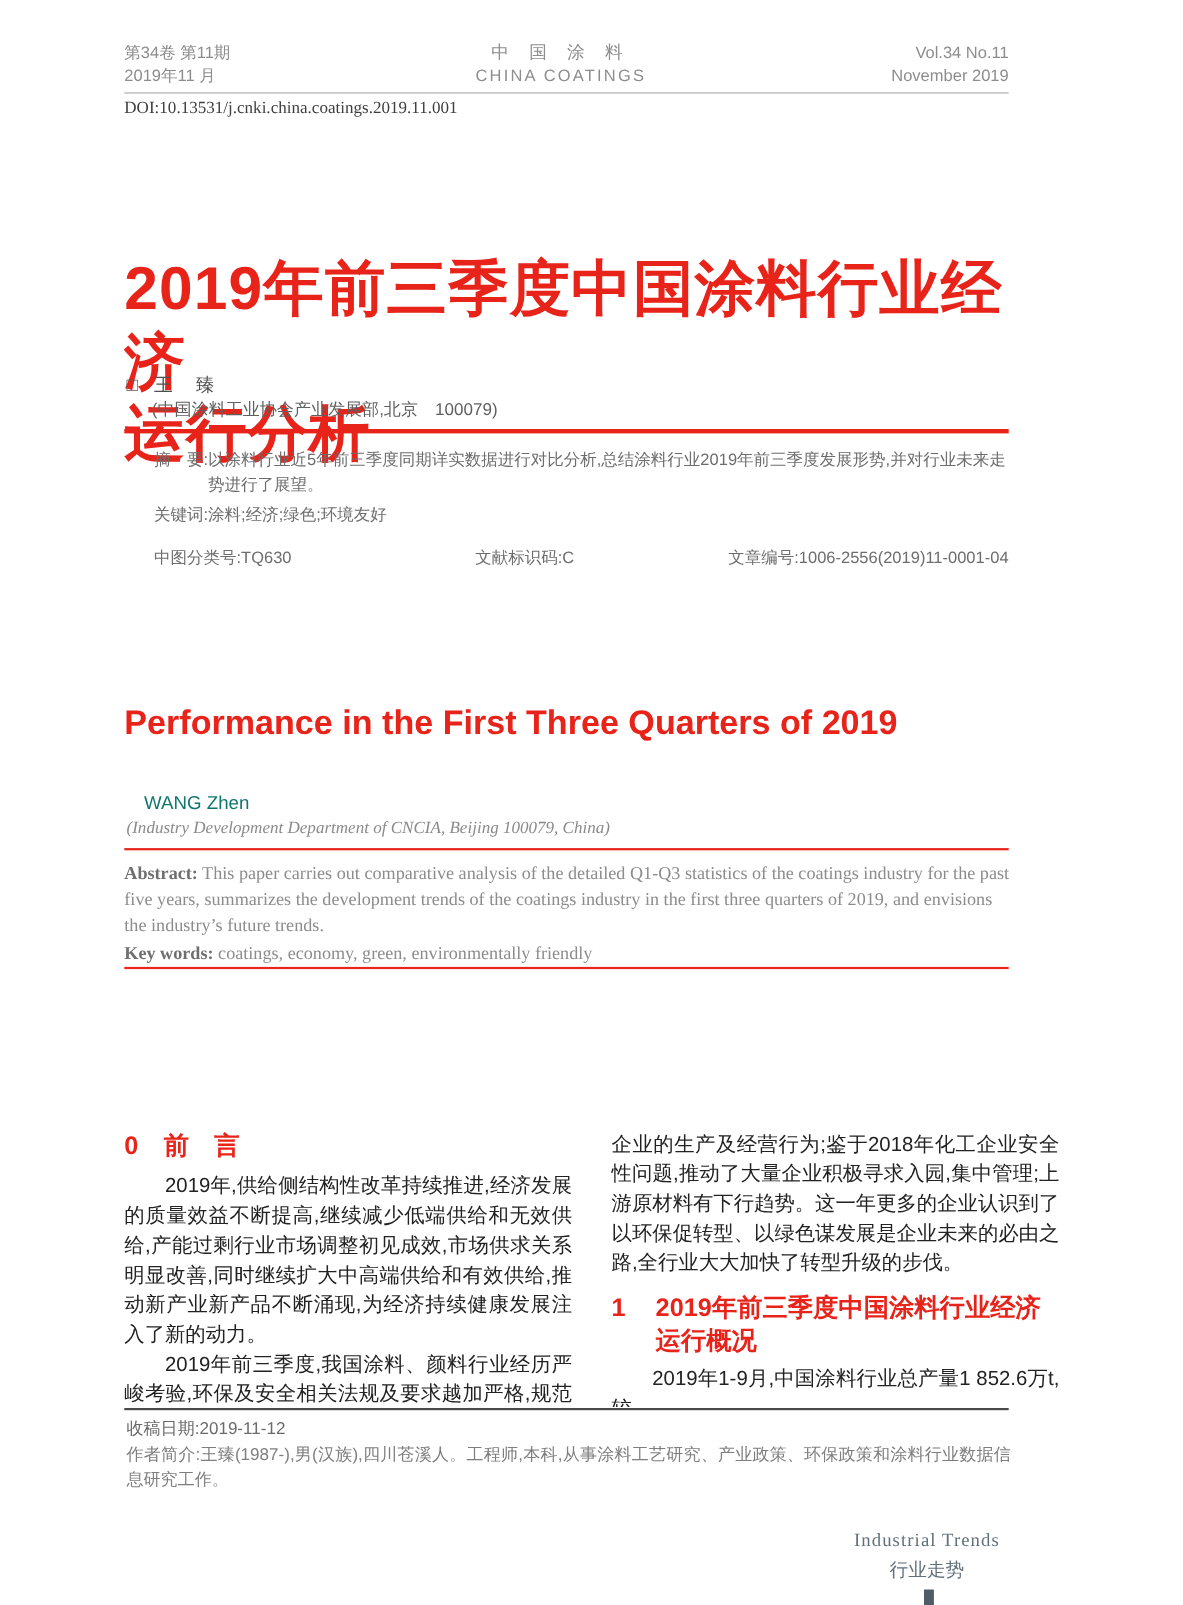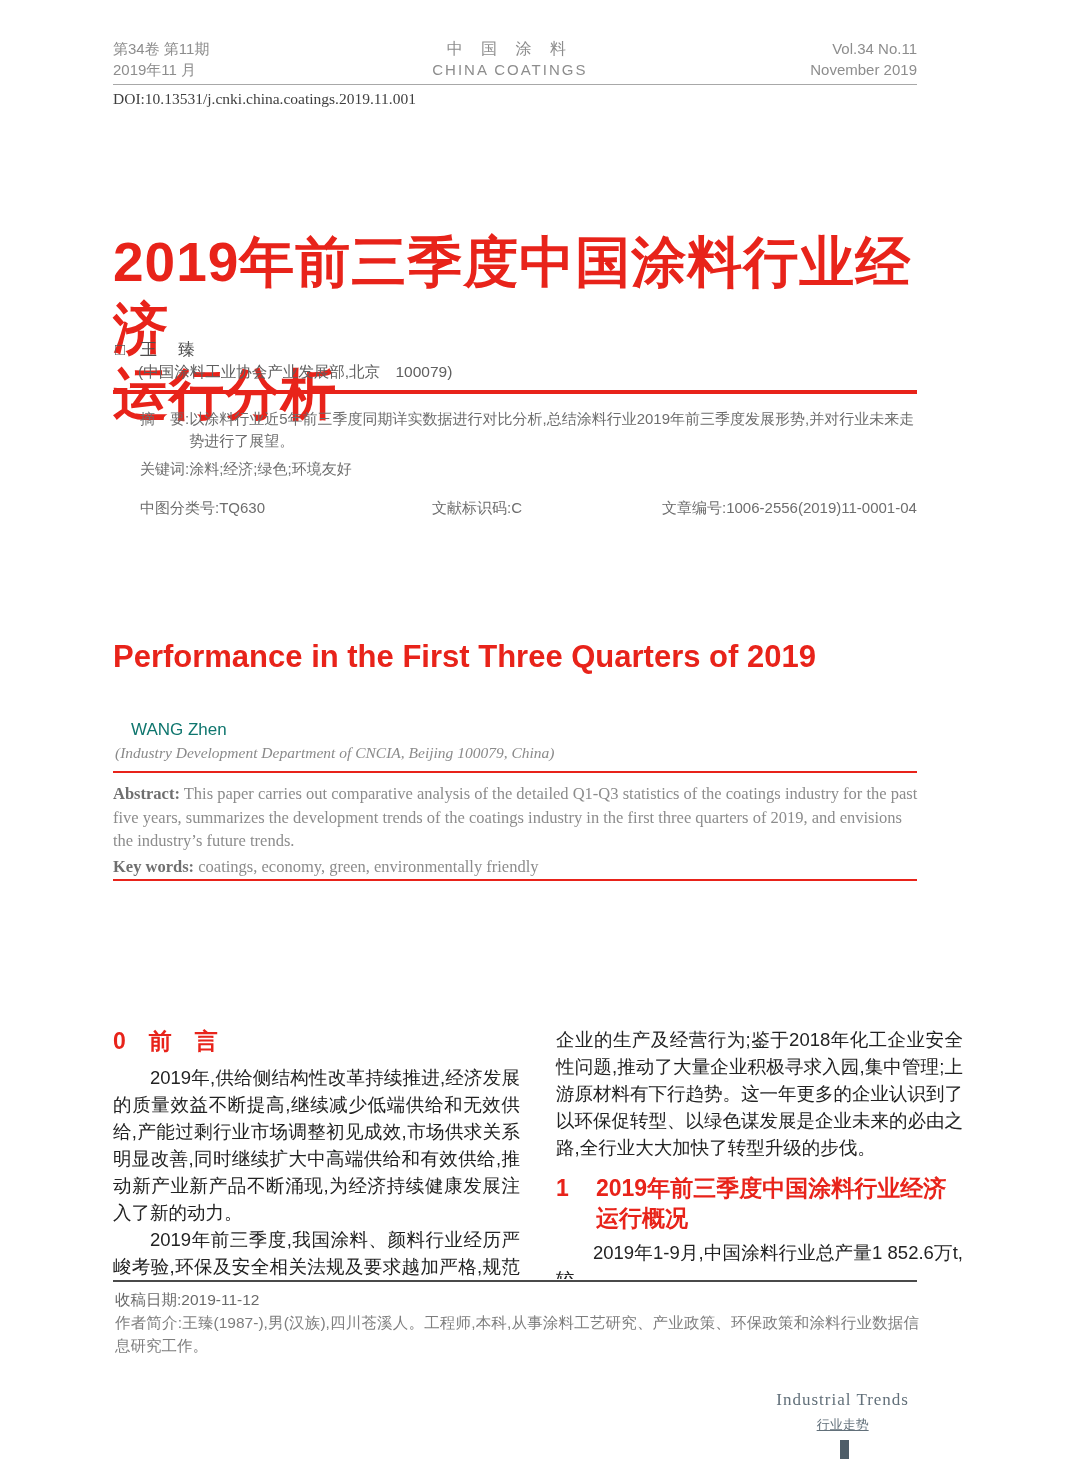--- a/index.html
+++ b/index.html
@@ -105,21 +105,21 @@
     font-size:15.5px; line-height:23px; color:#7e7e7e; text-align:justify;
   }
   .fn-line1 { color:#6a6a6a; }
   
   .page-footer {
     position:absolute; top:1390px; right:120px;
     display:flex; align-items:center; gap:6px;
     font-family:"Liberation Serif", serif; color:#62707a; font-size:17px;flex-direction:column;
   }
   .pf-en { letter-spacing:1px; }
-  .pf-cn { font-family:"Liberation Sans", sans-serif; font-size:13px;text-decoration:underline; }
+  .pf-cn { font-family:"Liberation Sans", sans-serif; font-size:17px; }
   .pf-bar { display:inline-block; width:9px; height:19px; background:#4e5d68; margin-left:3px; }
   .pf-num { font-style:italic; font-weight:bold; font-size:18px; color:#4e5d68; }
 </style>
 </head>
 <body>
 
 <div class="page">
 
   <header class="journal-header">
     <div class="jh-left">

